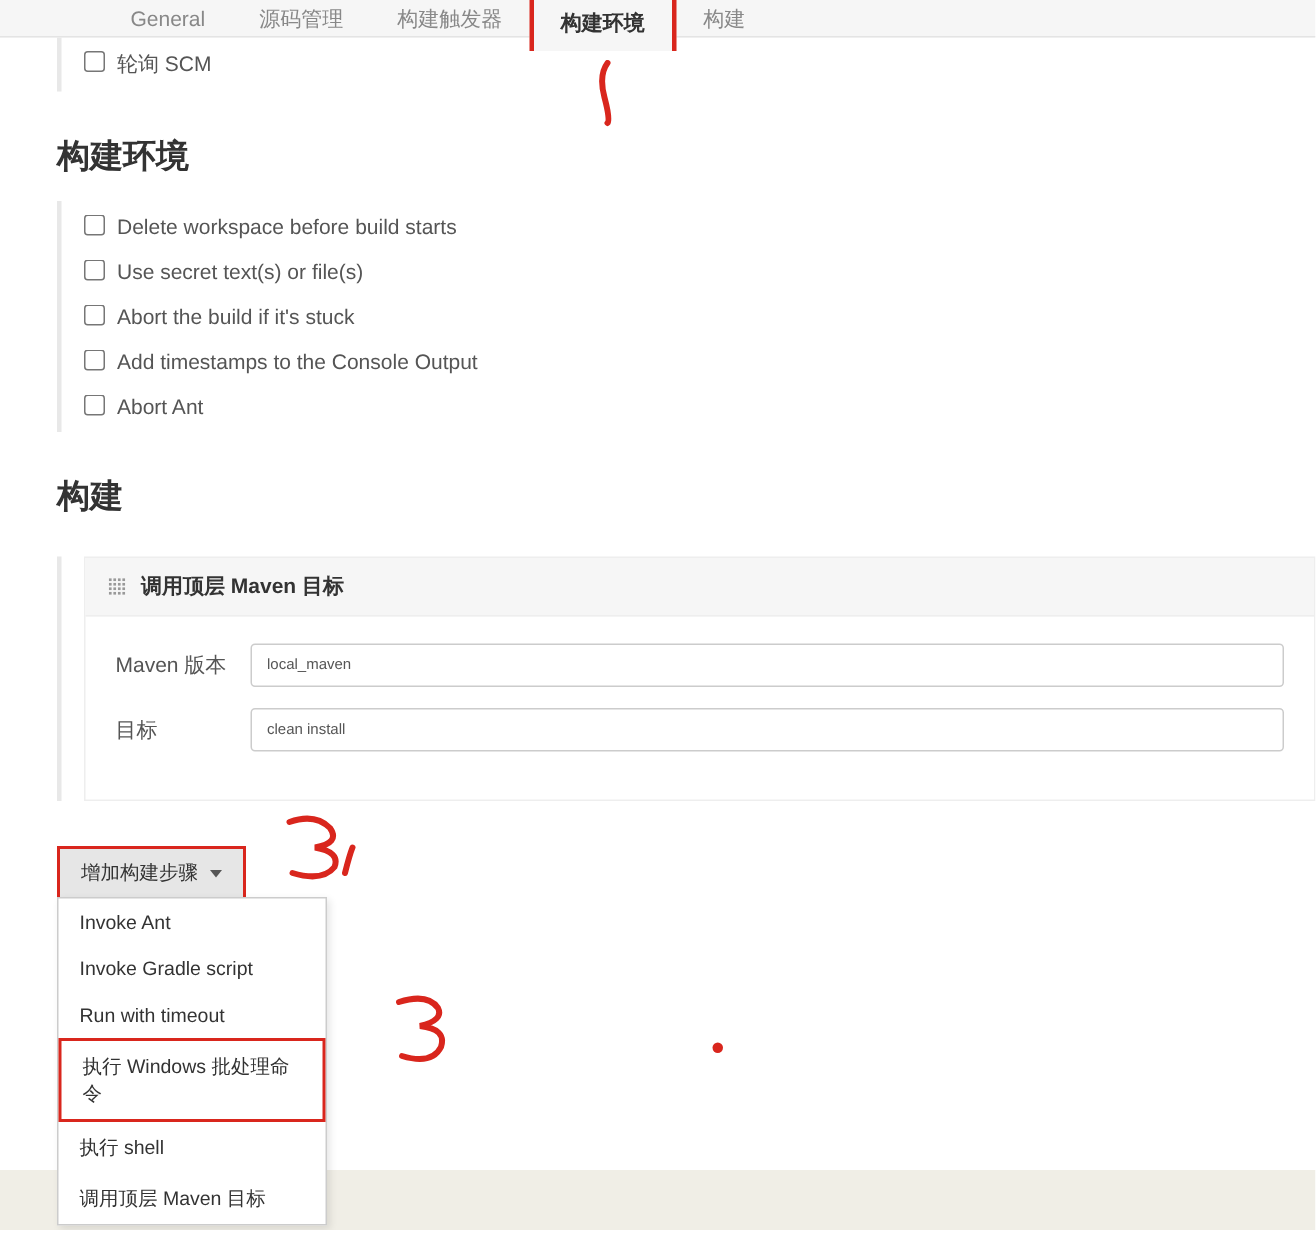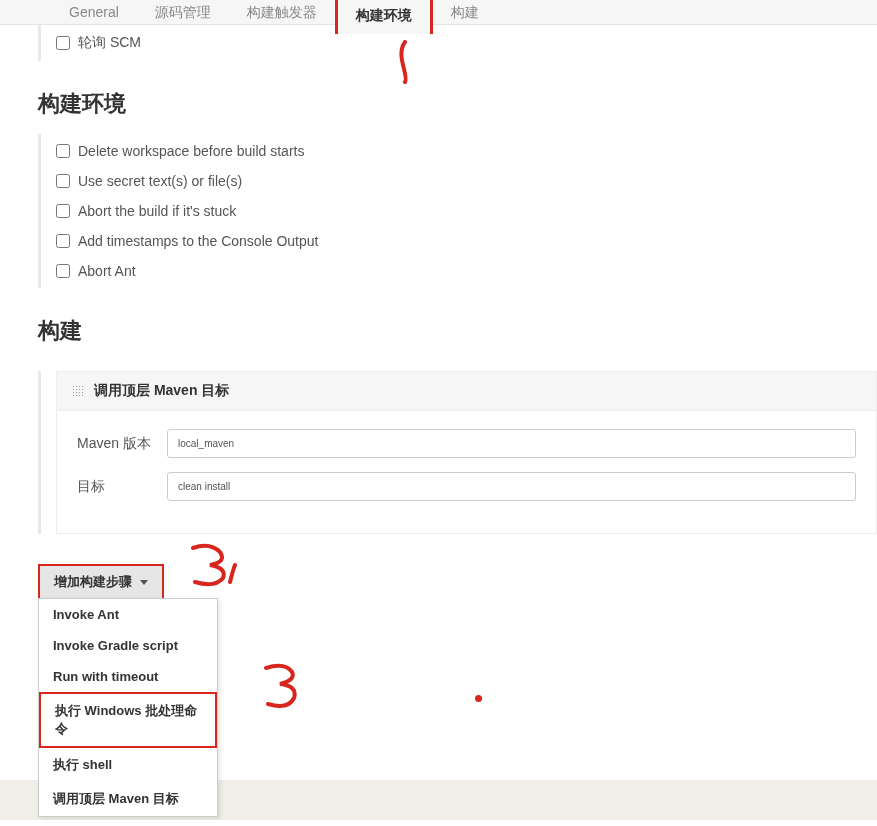--- a/index.html
+++ b/index.html
@@ -1,40 +1,40 @@
 <!DOCTYPE html>
 <html><head>
 <meta charset="utf-8">
 <style>
 * { box-sizing: border-box; margin: 0; padding: 0; }
 body { font-family: Arial, "Microsoft YaHei", sans-serif; font-size: 14px; color: #333; background: #fff; width: 877px; position: relative; }
 
-.tabs { background: #f6f6f6; border-bottom: 1px solid #e4e4e4; height: 25px; display: flex; align-items: center; padding-left: 51px; position: relative; }
+.tabs { background: #f6f6f6; border-bottom: 1px solid #e4e4e4; height: 25px; display: flex; align-items: center; padding-left: 69px; position: relative; }
 .tab { padding: 0 18px; height: 43px; line-height: 43px; color: #888; cursor: pointer; font-size: 14px; }
 .tab.active { border: 3px solid #d9261d; border-bottom: none; background: #f6f6f6; position: relative; z-index: 2; color: #333; font-weight: bold; }
 
 .section { padding: 0 0 0 38px; }
 .section-title { font-size: 22px; color: #333; padding: 20px 0 15px 0; font-weight: bold; }
 
 .option-block { border-left: 3px solid #e8e8e8; padding: 2px 0; margin-bottom: 8px; }
-.checkbox-row { display: flex; align-items: center; padding: 7px 0 7px 15px; }
+.checkbox-row { display: flex; padding: 7px 0 7px 15px; }
 .checkbox-row input[type="checkbox"] { width: 14px; height: 14px; margin-right: 8px; }
 .checkbox-row label { color: #555; }
 
 .build-panel { border-left: 3px solid #e8e8e8; margin-top: 10px; }
 .panel-inner { border: 1px solid #eee; margin-left: 15px; }
 .panel-header { background: #f6f6f6; padding: 10px 15px; border-bottom: 1px solid #eee; display: flex; align-items: center; }
 .drag-handle { width: 12px; height: 12px; margin-right: 10px; background-image: radial-gradient(circle, #999 1px, transparent 1px); background-size: 3px 3px; }
 .panel-title { font-weight: bold; color: #333; }
 .panel-body { padding: 18px 20px; }
 .form-row { display: flex; align-items: center; margin-bottom: 14px; }
 .form-label { width: 90px; text-align: left; color: #555; padding-right: 15px; }
 .form-input { flex: 1; padding: 8px 10px; border: 1px solid #ccc; border-radius: 3px; font-size: 10px; color: #555; }
 
-.dropdown-btn-wrap { position: relative; margin: 30px 0 0 38px; font-weight: bold; }
+.dropdown-btn-wrap { position: relative; margin: 30px 0 0 38px; }
 .dropdown-btn { border: 2px solid #d9261d; background: #e6e6e6; padding: 7px 14px; display: inline-flex; align-items: center; cursor: pointer; font-size: 13px; color: #333; }
 .caret { width: 0; height: 0; border-left: 4px solid transparent; border-right: 4px solid transparent; border-top: 5px solid #555; margin-left: 8px; }
 
 .dropdown-menu { position: absolute; top: 34px; left: 0; width: 180px; background: #fff; border: 1px solid #ccc; box-shadow: 2px 2px 5px rgba(0,0,0,0.1); z-index: 10; }
 .menu-item { padding: 8px 14px; color: #333; cursor: pointer; font-size: 13px; }
 .menu-item.highlight { border: 2px solid #d9261d; }
 
 .buttons-area { background: #f0eee6; padding: 20px 0 20px 50px; margin-top: 180px; display: flex; gap: 12px; }
 
 .annotation { position: absolute; pointer-events: none; }

